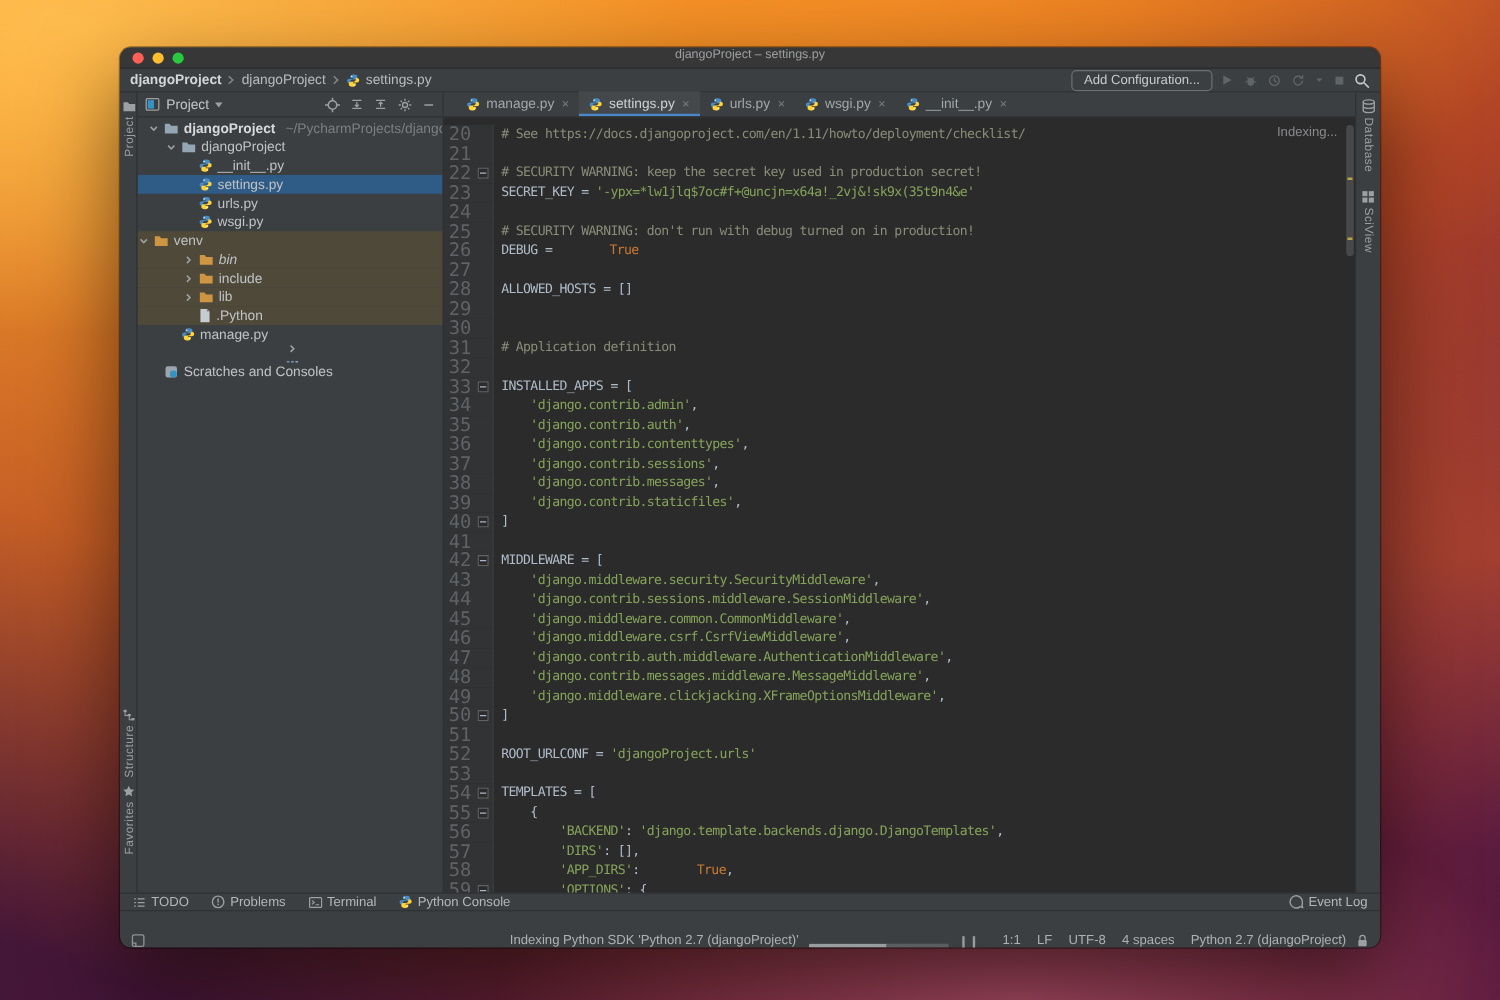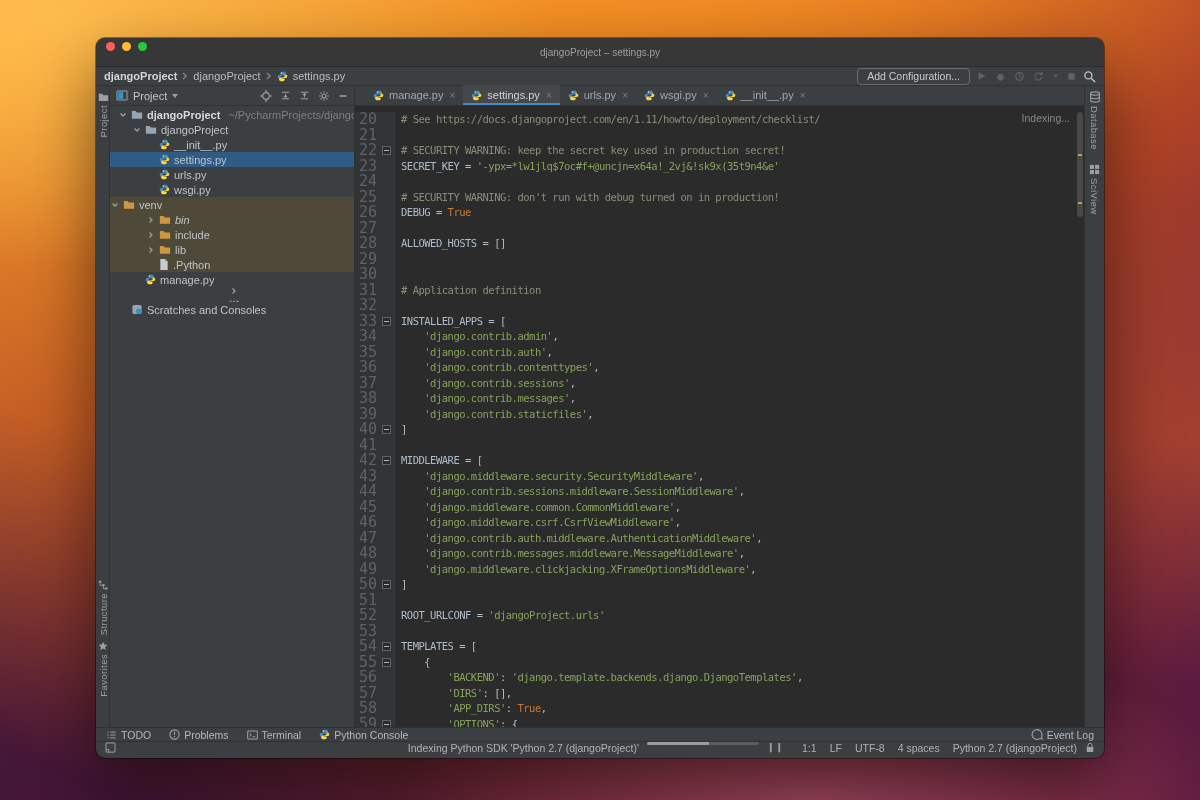--- a/index.html
+++ b/index.html
@@ -15,21 +15,21 @@
       linear-gradient(135deg, #f6a12d 0%, #ee8a22 25%, #dd6d1d 45%, #b04326 65%, #6d2340 83%, #33104a 100%);
   }
   #window{
     position:absolute; left:96px; top:38px; width:1008px; height:720px;
     background:var(--panel,#3C3F41); border-radius:9px; overflow:hidden;
     box-shadow:0 30px 70px rgba(0,0,0,.55), 0 0 0 1px rgba(0,0,0,.4);
     display:flex; flex-direction:column;
     color:#bbbec0; font-size:11px;
   }
   
-  .titlebar{height:29px; background:#373737; border-bottom:1px solid #2b2b2b; position:relative; display:flex; align-items:center; justify-content:center; flex:0 0 auto;}
+  .titlebar{height:17px; background:#373737; border-bottom:1px solid #2b2b2b; position:relative; display:flex; align-items:flex-start; justify-content:center; flex:0 0 auto;}
   .lights{position:absolute; left:10px; top:4px; display:flex; gap:7px;}
   .light{width:9px; height:9px; border-radius:50%;}
   .l-red{background:#FF5F57;} .l-yellow{background:#FEBC2E;} .l-green{background:#28C840;}
   .wtitle{font-size:10px; color:#9d9fa1;}
   
   .crumbrow{height:19px; border-bottom:1px solid #2f3133; display:flex; align-items:center; padding:0 8px; flex:0 0 auto; gap:5px;}
   .crumb{color:#b9bcbe;}
   .crumb.bold{font-weight:bold; color:#d3d6d8;}
   .crumb-sep svg{display:block;}
   .crumb-right{margin-left:auto; display:flex; align-items:center; gap:7px;}
@@ -67,30 +67,30 @@
   .tab.active{background:#45484a; color:#ced2d4; box-shadow:inset 0 -2px 0 var(--accent,#4A88C7);}
   .editor{flex:1; background:var(--editorbg,#2B2B2B); position:relative; overflow:hidden; padding-top:6px;
           font-family:"DejaVu Sans Mono", monospace; font-size:10.5px; line-height:15.5px; letter-spacing:-0.5px;}
   .cl{display:flex; height:15.5px;}
   .gut{width:40px; flex:0 0 auto; display:flex; background:#313335; border-right:1px solid #3a3d3f;}
   .ln{width:25px; text-align:right; color:var(--lnum,#606366); font-size:15px; letter-spacing:0; padding-right:3px;}
   .fld{width:12px; display:flex; align-items:center; justify-content:center;}
   .code{white-space:pre; padding-left:6px;}
   .tk-c{color:var(--comment,#8A8C78);}
   .tk-s{color:var(--string,#85A35A);}
-  .tk-k{color:var(--keyword,#CC7832);}
+  .tk-k{color:var(--keyword,#CC7832);margin-left:40px;}
   .tk-p{color:var(--plain,#AFBCC9);}
   .indexing-ed{position:absolute; top:5px; right:14px; color:#87898b; font-family:"Liberation Sans",sans-serif; font-size:10.5px; letter-spacing:0;}
   .scrollthumb{position:absolute; right:1px; top:6px; width:6px; height:105px; border-radius:3px; background:rgba(255,255,255,.14);}
   .stripemark{position:absolute; right:2px; width:4px; height:2px; background:#b8a24a;}
   
   .toolbar{height:14px; flex:0 0 auto; border-top:1px solid #2f3133; display:flex; align-items:center; padding:0 10px; gap:18px; font-size:10.5px; color:#b4b7b9;}
   .tbitem{display:flex; align-items:center; gap:4px;}
   .toolbar .right{margin-left:auto;}
-  .statusbar{height:17px; flex:0 0 auto; border-top:1px solid #2f3133; display:flex; align-items:flex-start; padding:0 9px; font-size:10.5px; color:#aeb1b3; gap:8px;}
+  .statusbar{height:30px; flex:0 0 auto; border-top:1px solid #2f3133; display:flex; align-items:flex-end; padding:0 9px; font-size:10.5px; color:#aeb1b3; gap:8px;}
   .statusbar .grow{flex:1;}
   .progress{width:112px; height:3px; background:#5b5e60; border-radius:2px; overflow:hidden;}
   .progress > div{height:100%; background:#9a9da0;}
   .pause{color:#9a9da0; font-size:9px; letter-spacing:1px; font-weight:bold;}
   .sitems{display:flex; align-items:center; gap:13px; margin-left:10px;}
 </style>
 </head>
 <body>
 
 <div id="window">

